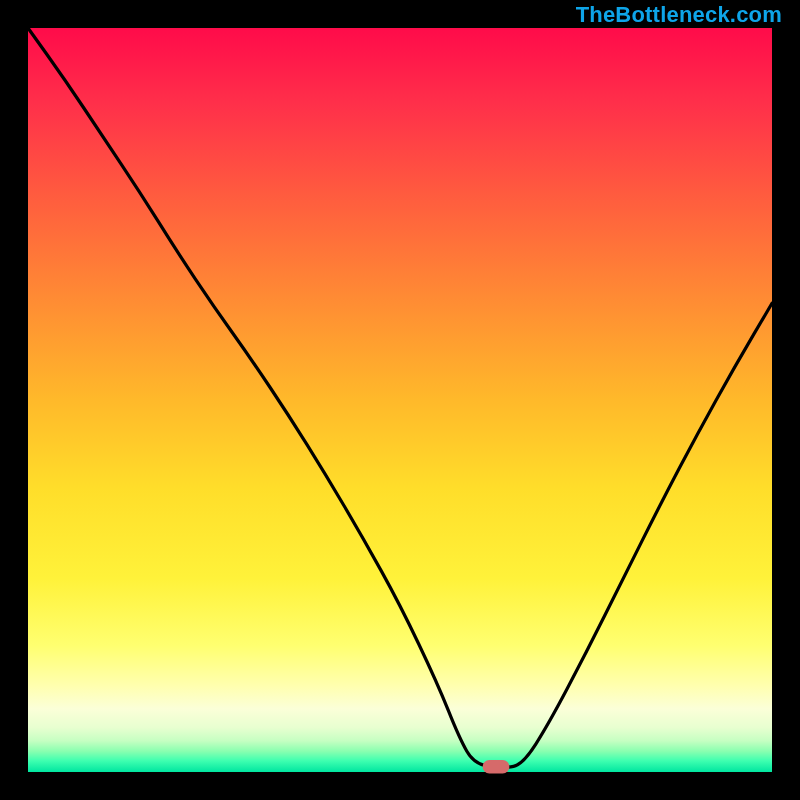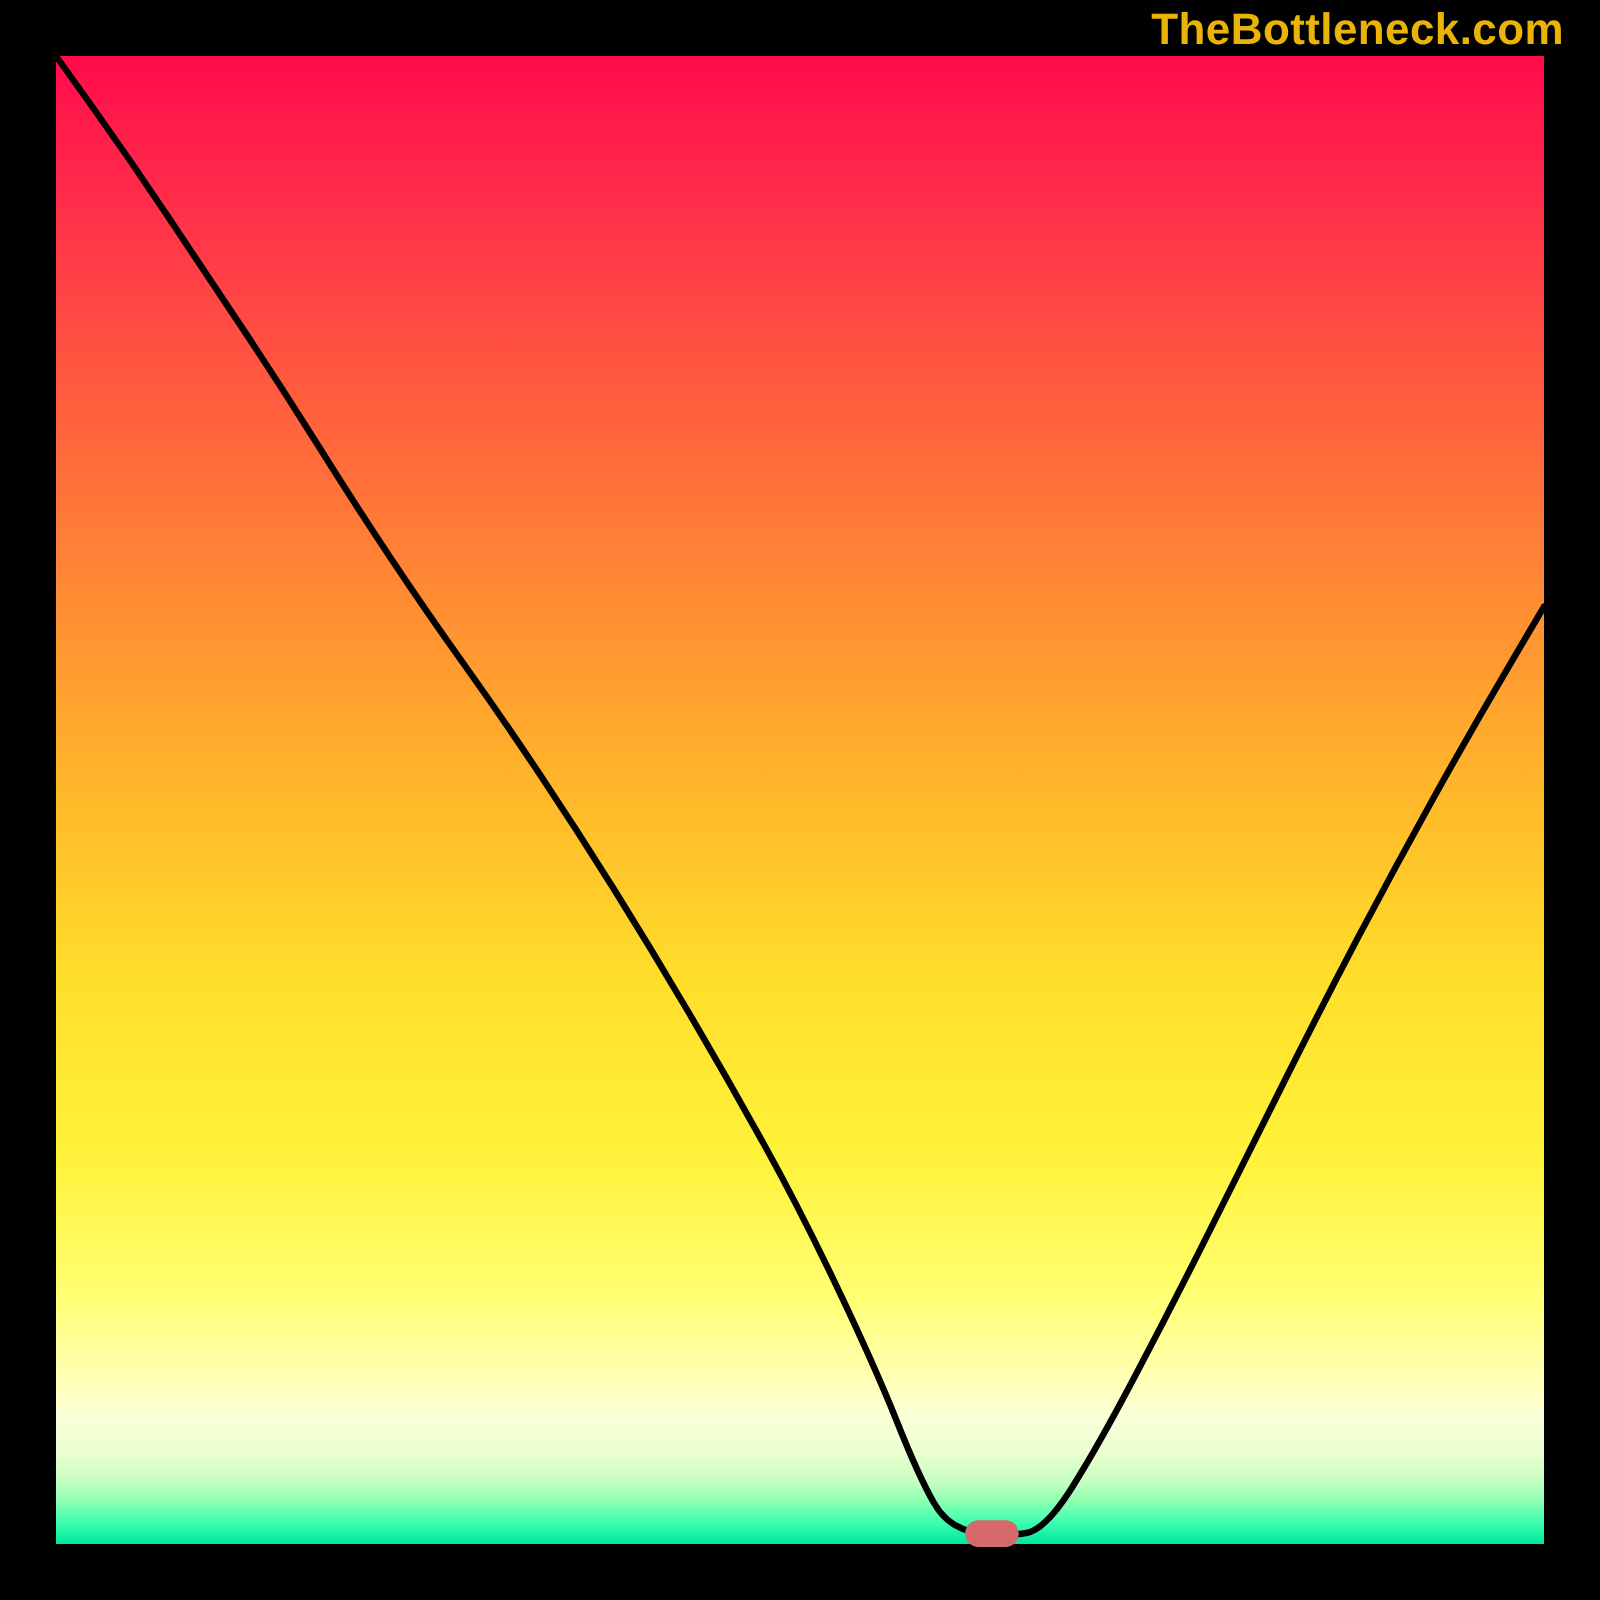--- a/index.html
+++ b/index.html
@@ -18,21 +18,21 @@
     height: 800px;
     background: #000;
   }
   .watermark {
     position: absolute;
     top: 2px;
     right: 18px;
     font-family: Arial, Helvetica, sans-serif;
     font-size: 22px;
     font-weight: 600;
-    color: #eab308;
+    color: #0ea5e9;
     letter-spacing: 0.2px;
   }
   svg {
     position: absolute;
     left: 0;
     top: 0;
   }
   .curve {
     fill: none;
     stroke: #000;

